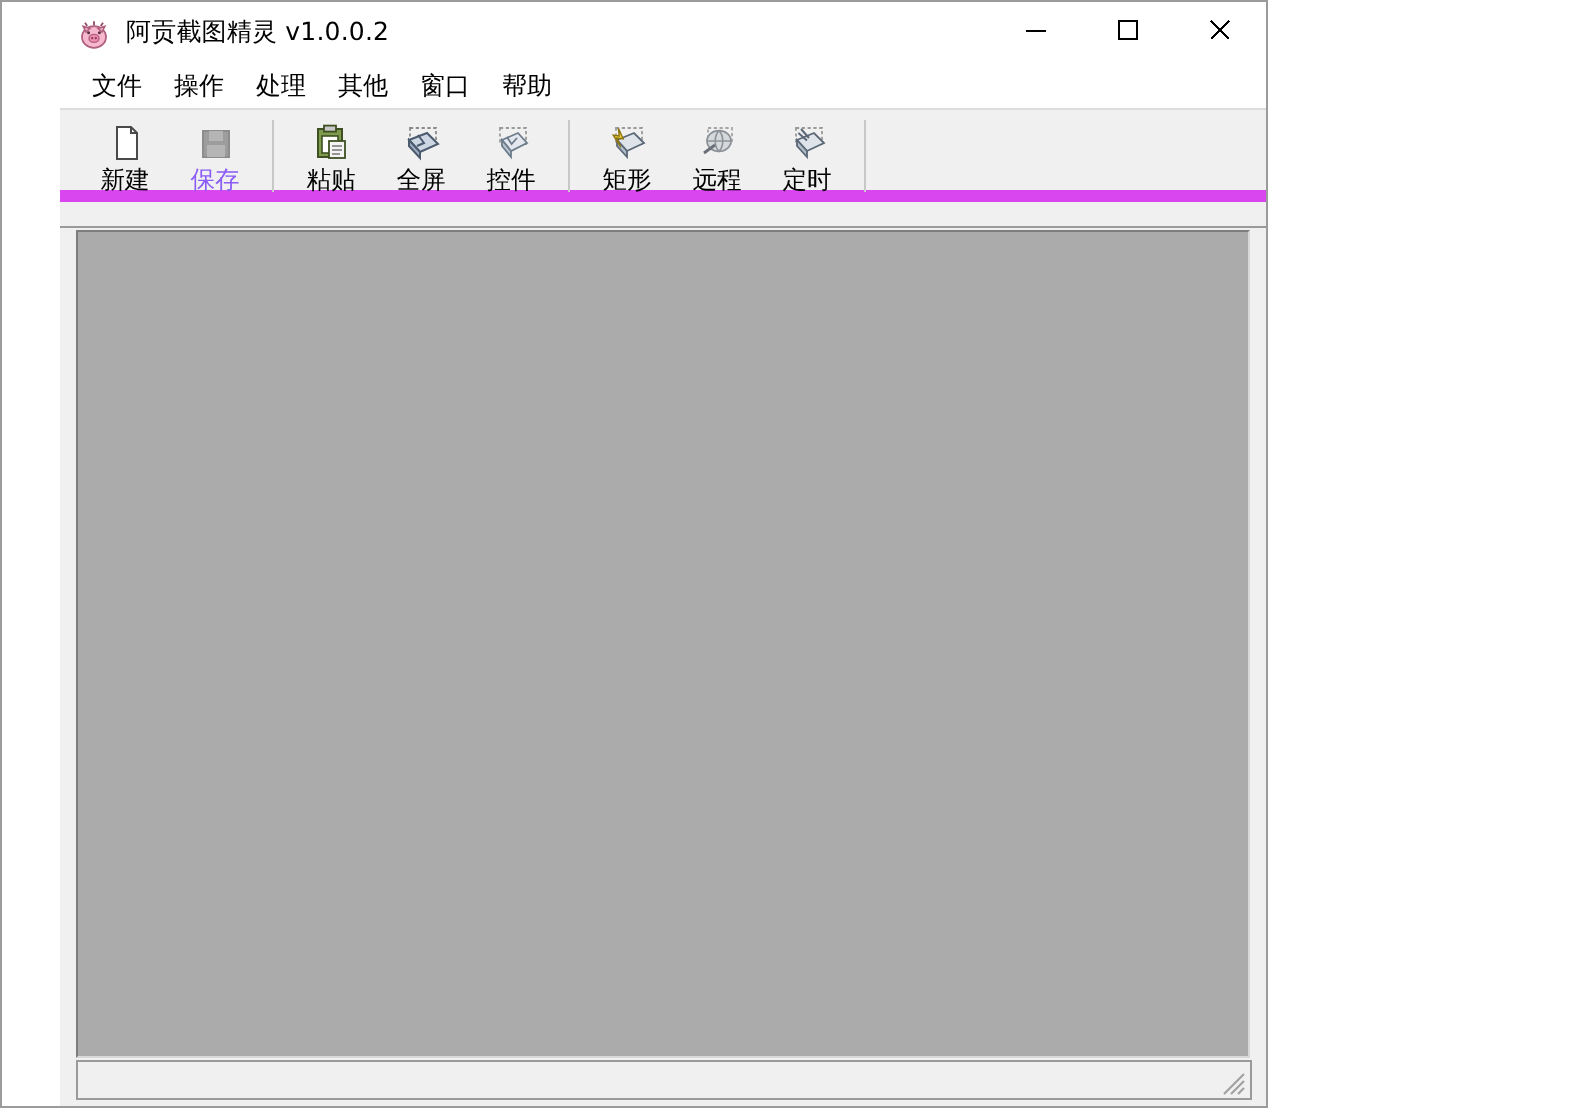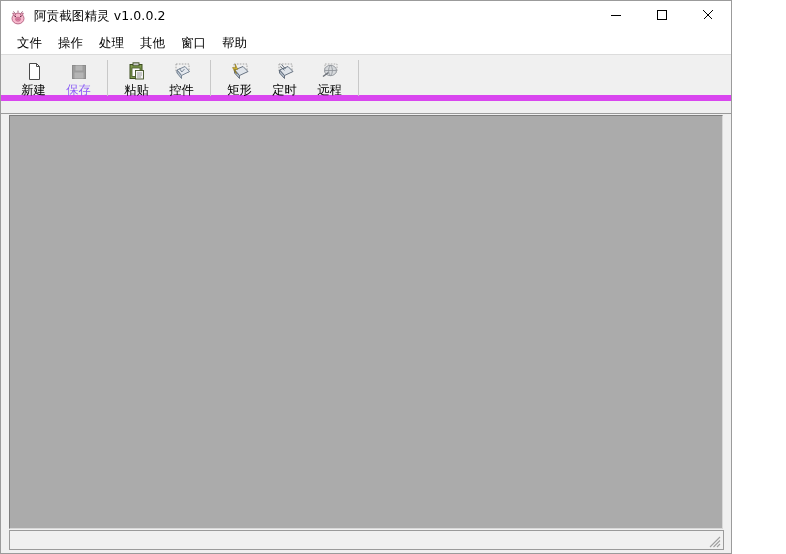--- a/index.html
+++ b/index.html
@@ -12,27 +12,28 @@
     height: 554px;
     overflow: hidden;
     font-family: "DejaVu Sans", "Liberation Sans", sans-serif;
     -webkit-font-smoothing: none;
   }
 
   
   #app-window {
     position: absolute;
     left: 0; top: 0;
-    width: 732px;
+    width: 634px;
     height: 554px;
     background: #ffffff;
     border: 1px solid #9b9b9b;
     box-sizing: border-box;
     display: flex;
     flex-direction: column;
+    padding-left: 29px;
   }
 
   
   #title-bar {
     height: 31px;
     min-height: 31px;
     background: #ffffff;
     display: flex;
     align-items: center;
     position: relative;
@@ -297,20 +298,31 @@
           <rect x="4" y="3.5" width="12" height="14" fill="#7f9b4e" stroke="#3e4f22" stroke-width="1"></rect>
           <rect x="7" y="1.8" width="6" height="3" fill="#c9c9c9" stroke="#3e4f22" stroke-width="0.9"></rect>
           <rect x="6" y="7" width="8" height="8.5" fill="#ffffff" stroke="#3e4f22" stroke-width="0.8"></rect>
           <rect x="9.5" y="9.5" width="8" height="8.5" fill="#f3f3f3" stroke="#3e4f22" stroke-width="0.9"></rect>
           <path d="M11 12 H16 M11 14 H16 M11 16 H15" stroke="#777" stroke-width="0.7"></path>
         </svg>
       </span>
       <span class="tb-label">粘贴</span>
     </div>
 
+    <div class="tb-btn">
+      <span class="tb-icon">
+        <svg width="22" height="21" viewBox="0 0 22 21">
+          <path d="M5 3 H18 V11 H5 Z" fill="none" stroke="#8a8a8a" stroke-width="0.9" stroke-dasharray="1.6 1.3"></path>
+          <path d="M4.5 9 L13.5 5.5 L19 11 L10 15 Z" fill="#cdd7e4" stroke="#4b5a6e" stroke-width="1"></path>
+          <path d="M4.5 9 L10 15 L10 18 L4.5 12 Z" fill="#9fb0c4" stroke="#4b5a6e" stroke-width="1"></path>
+          <path d="M9 6.5 L12 10.5 L8.5 12" fill="none" stroke="#4b5a6e" stroke-width="1"></path>
+        </svg>
+      </span>
+      <span class="tb-label">全屏</span>
+    </div>
 
     <div class="tb-btn">
       <span class="tb-icon">
         <svg width="22" height="21" viewBox="0 0 22 21">
           <path d="M5 3 H18 V11 H5 Z" fill="none" stroke="#9a9a9a" stroke-width="0.9" stroke-dasharray="1.6 1.3"></path>
           <path d="M6 9 L14 5.5 L18.5 10.5 L10.5 14.5 Z" fill="#e4e8ee" stroke="#6d7c8c" stroke-width="0.9"></path>
           <path d="M6 9 L10.5 14.5 L10.5 17.5 L6 12 Z" fill="#bcc6d2" stroke="#6d7c8c" stroke-width="0.9"></path>
           <path d="M8.5 7.5 L10.8 11 L13.5 8" fill="none" stroke="#6d7c8c" stroke-width="0.9"></path>
         </svg>
       </span>
@@ -327,39 +339,39 @@
           <path d="M5.5 9 L10.5 14.5 L10.5 17.5 L5.5 12 Z" fill="#b3bdc9" stroke="#5a6776" stroke-width="0.9"></path>
           <path d="M6.2 3.2 L8.6 8.4 L5.4 8.0 L7.4 12.6 L3.6 6.6 L6.6 7.0 Z" fill="#f3d43c" stroke="#8d7413" stroke-width="0.7"></path>
         </svg>
       </span>
       <span class="tb-label">矩形</span>
     </div>
 
     <div class="tb-btn">
       <span class="tb-icon">
         <svg width="22" height="21" viewBox="0 0 22 21">
+          <path d="M6 3 H18 V11 H6 Z" fill="none" stroke="#a5a5a5" stroke-width="0.9" stroke-dasharray="1.6 1.3"></path>
+          <ellipse cx="11.5" cy="9.5" rx="6" ry="5.2" fill="#d6d9dc" stroke="#8d9298" stroke-width="0.9"></ellipse>
+          <path d="M5.6 9.5 H17.4 M11.5 4.3 C9 6.8 9 12.2 11.5 14.7 C14 12.2 14 6.8 11.5 4.3" fill="none" stroke="#8d9298" stroke-width="0.8"></path>
+          <path d="M4 15.5 L9.5 11.5" stroke="#6b7078" stroke-width="1.4"></path>
+        </svg>
+      </span>
+      <span class="tb-label">远程</span>
+    </div>
+
+    <div class="tb-btn">
+      <span class="tb-icon">
+        <svg width="22" height="21" viewBox="0 0 22 21">
           <path d="M5 3 H18 V11 H5 Z" fill="none" stroke="#9a9a9a" stroke-width="0.9" stroke-dasharray="1.6 1.3"></path>
           <path d="M5.5 9 L14 5.5 L19 10.5 L10.5 14.5 Z" fill="#dfe4ea" stroke="#5a6776" stroke-width="0.9"></path>
           <path d="M5.5 9 L10.5 14.5 L10.5 17.5 L5.5 12 Z" fill="#b3bdc9" stroke="#5a6776" stroke-width="0.9"></path>
           <path d="M7.5 3.5 L11.5 8 M6.2 5.5 L10.5 9.2" stroke="#5a6776" stroke-width="1" fill="none"></path>
         </svg>
       </span>
       <span class="tb-label">定时</span>
-    </div>
-
-    <div class="tb-btn">
-      <span class="tb-icon">
-        <svg width="22" height="21" viewBox="0 0 22 21">
-          <path d="M6 3 H18 V11 H6 Z" fill="none" stroke="#a5a5a5" stroke-width="0.9" stroke-dasharray="1.6 1.3"></path>
-          <ellipse cx="11.5" cy="9.5" rx="6" ry="5.2" fill="#d6d9dc" stroke="#8d9298" stroke-width="0.9"></ellipse>
-          <path d="M5.6 9.5 H17.4 M11.5 4.3 C9 6.8 9 12.2 11.5 14.7 C14 12.2 14 6.8 11.5 4.3" fill="none" stroke="#8d9298" stroke-width="0.8"></path>
-          <path d="M4 15.5 L9.5 11.5" stroke="#6b7078" stroke-width="1.4"></path>
-        </svg>
-      </span>
-      <span class="tb-label">远程</span>
     </div>
 
     <div class="tb-sep"></div>
 
 
   </div>
 
   <div id="sub-strip"></div>
 
   <div id="client-area">

